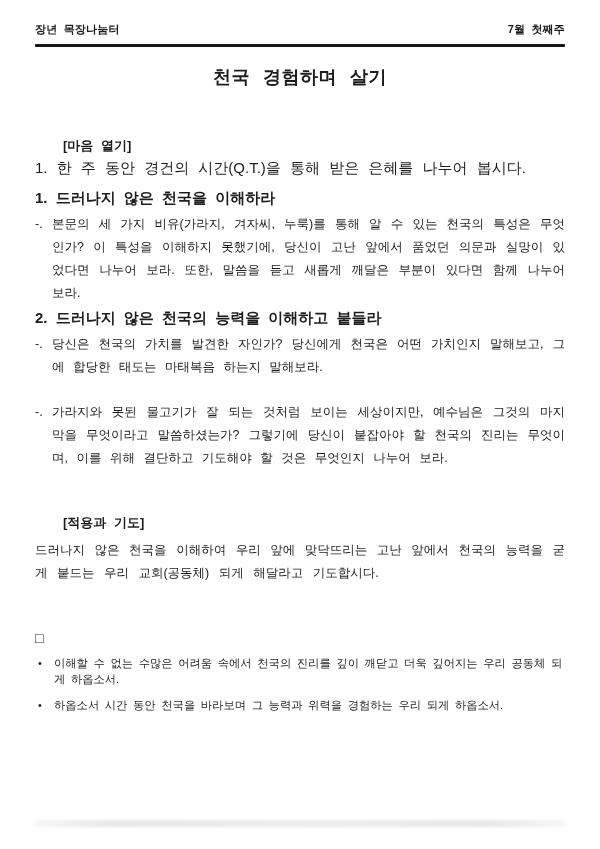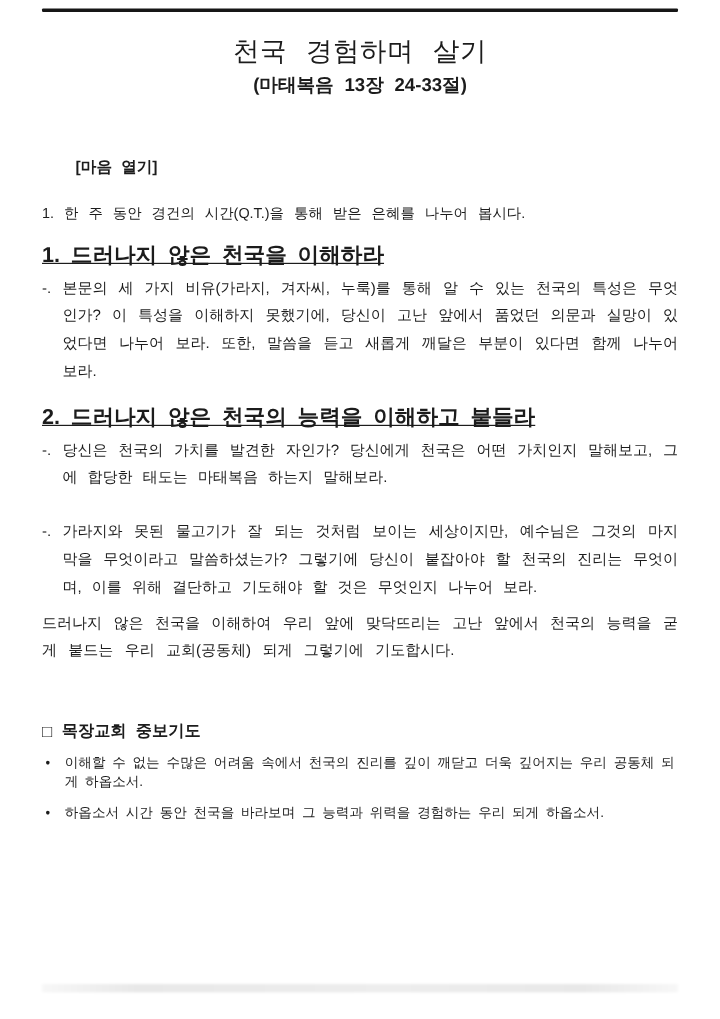--- a/index.html
+++ b/index.html
@@ -18,44 +18,44 @@
     display:flex;justify-content:space-between;align-items:flex-end;
     margin-top:22px;
     font-size:11px;font-weight:600;letter-spacing:.2px;word-spacing:3px;
   }
   .header-rule{
     margin-top:7px;height:3px;background:#161616;border-radius:1px;
   }
   .doc-title{
     margin:18px 0 0 0;
     text-align:center;
-    font-size:22px;font-weight:400;
+    font-size:18px;font-weight:700;
     word-spacing:.42em;letter-spacing:.5px;
   }
   .doc-subtitle{
     margin:3px 0 0 0;
     text-align:center;
     font-size:15.5px;font-weight:700;
     word-spacing:.3em;
   }
   .sec-heading{
     font-size:13px;font-weight:700;word-spacing:4px;padding-left:28px;
   }
   .mt-mind{margin-top:48px;}
   .mt-word{margin-top:64px;}
   .mt-app{margin-top:44px;}
   .numbered-item{
-    margin-top:19px;
-    font-size:12px;word-spacing:5px;line-height:23px;
+    margin-top:1px;
+    font-size:15px;word-spacing:5px;line-height:23px;
   }
   .point-title{
-    font-size:18px;font-weight:700;word-spacing:4px;text-decoration:underline;
+    font-size:15px;font-weight:700;word-spacing:4px;
   }
   .pt1{margin-top:10px;}
-  .pt2{margin-top:14px;}
+  .pt2{margin-top:4px;}
   .dash-para{
     display:flex;
     margin-top:5px;
     font-size:12.5px;line-height:23px;
   }
   .dash-para.gap{margin-top:22px;}
   .dash-para .marker{flex:0 0 17px;}
   .dash-para .dtext{
     flex:1;
     text-align:justify;
@@ -87,24 +87,27 @@
     position:absolute;left:35px;right:35px;top:820px;height:7px;
     background:linear-gradient(90deg,rgba(0,0,0,.03),rgba(0,0,0,.09) 15%,rgba(0,0,0,.07) 55%,rgba(0,0,0,.09) 85%,rgba(0,0,0,.03));
     filter:blur(1px);
   }
 </style>
 </head>
 <body>
 
 <div class="page">
 
+  <div class="header-row">
+    <span>장년 목장나눔터</span>
+    <span>7월 첫째주</span>
+  </div>
   <div class="header-rule"></div>
 
   <h1 class="doc-title">천국 경험하며 살기</h1>
-  <h2 class="doc-subtitle">(마태복음 13장 24-33절)</h2>
 
   <div>
     <div class="sec-heading mt-mind">[마음 열기]</div>
     <div class="numbered-item">1. 한 주 동안 경건의 시간(Q.T.)을 통해 받은 은혜를 나누어 봅시다.</div>
   </div>
 
   <div>
 
     <div class="point-title pt1">1. 드러나지 않은 천국을 이해하라</div>
     <div class="dash-para">
@@ -117,27 +120,27 @@
       <span class="marker">-.</span>
       <div class="dtext">당신은 천국의 가치를 발견한 자인가? 당신에게 천국은 어떤 가치인지 말해보고, 그에 합당한 태도는 마태복음 하는지 말해보라.</div>
     </div>
     <div class="dash-para gap">
       <span class="marker">-.</span>
       <div class="dtext">가라지와 못된 물고기가 잘 되는 것처럼 보이는 세상이지만, 예수님은 그것의 마지막을 무엇이라고 말씀하셨는가? 그렇기에 당신이 붙잡아야 할 천국의 진리는 무엇이며, 이를 위해 결단하고 기도해야 할 것은 무엇인지 나누어 보라.</div>
     </div>
   </div>
 
   <div>
-    <div class="app-body">드러나지 않은 천국을 이해하여 우리 앞에 맞닥뜨리는 고난 앞에서 천국의 능력을 굳게 붙드는 우리 교회(공동체) 되게 그렇기에 기도합시다.</div>
+    <div class="sec-heading mt-app">[적용과 기도]</div>
+    <div class="app-body">드러나지 않은 천국을 이해하여 우리 앞에 맞닥뜨리는 고난 앞에서 천국의 능력을 굳게 붙드는 우리 교회(공동체) 되게 해달라고 기도합시다.</div>
   </div>
 
   <div>
     <div class="intercession-heading">
       <span class="chk">□</span>
-      <span>목장교회 중보기도</span>
     </div>
     <div class="bullet-list">
       <div class="bullet-item">
         <span class="bmark">•</span>
         <div class="btext">이해할 수 없는 수많은 어려움 속에서 천국의 진리를 깊이 깨닫고 더욱 깊어지는 우리 공동체 되게 하옵소서.</div>
       </div>
       <div class="bullet-item">
         <span class="bmark">•</span>
         <div class="btext">하옵소서 시간 동안 천국을 바라보며 그 능력과 위력을 경험하는 우리 되게 하옵소서.</div>
       </div>

